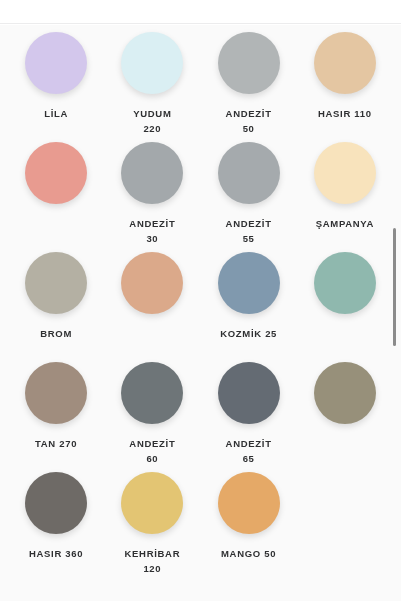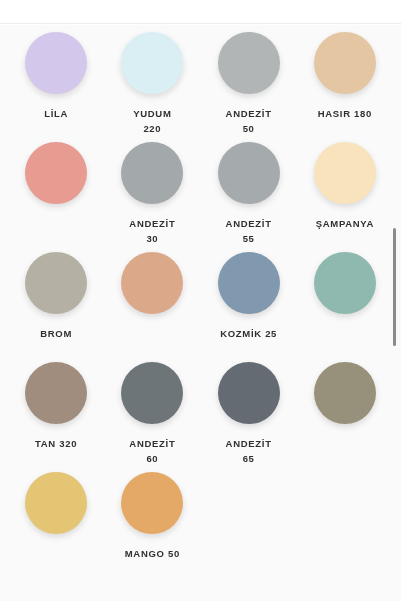--- a/index.html
+++ b/index.html
@@ -118,21 +118,21 @@
         <div class="swatch-cell">
           <div class="swatch-circle" style="background: rgb(218, 239, 243);"></div>
           <div class="swatch-label">YUDUM<br>220</div>
         </div>
         <div class="swatch-cell">
           <div class="swatch-circle" style="background: rgb(177, 181, 182);"></div>
           <div class="swatch-label">ANDEZİT<br>50</div>
         </div>
         <div class="swatch-cell">
           <div class="swatch-circle" style="background: rgb(228, 198, 162);"></div>
-          <div class="swatch-label">HASIR 180</div>
+          <div class="swatch-label">HASIR 110</div>
         </div>
         <div class="swatch-cell">
           <div class="swatch-circle" style="background: rgb(232, 155, 144);"></div>
         </div>
         <div class="swatch-cell">
           <div class="swatch-circle" style="background: rgb(163, 168, 171);"></div>
           <div class="swatch-label">ANDEZİT<br>30</div>
         </div>
         <div class="swatch-cell">
           <div class="swatch-circle" style="background: rgb(165, 170, 173);"></div>
@@ -151,35 +151,40 @@
         </div>
         <div class="swatch-cell">
           <div class="swatch-circle" style="background: rgb(128, 153, 174);"></div>
           <div class="swatch-label">KOZMİK 25</div>
         </div>
         <div class="swatch-cell">
           <div class="swatch-circle" style="background: rgb(143, 184, 174);"></div>
         </div>
         <div class="swatch-cell">
           <div class="swatch-circle" style="background: rgb(160, 141, 126);"></div>
-          <div class="swatch-label">TAN 320</div>
+          <div class="swatch-label">TAN 270</div>
         </div>
         <div class="swatch-cell">
           <div class="swatch-circle" style="background: rgb(110, 117, 120);"></div>
           <div class="swatch-label">ANDEZİT<br>60</div>
         </div>
         <div class="swatch-cell">
           <div class="swatch-circle" style="background: rgb(100, 107, 115);"></div>
           <div class="swatch-label">ANDEZİT<br>65</div>
         </div>
         <div class="swatch-cell">
           <div class="swatch-circle" style="background: rgb(151, 144, 122);"></div>
         </div>
         <div class="swatch-cell">
+          <div class="swatch-circle" style="background: rgb(110, 106, 102);"></div>
+          <div class="swatch-label">HASIR 360</div>
+        </div>
+        <div class="swatch-cell">
           <div class="swatch-circle" style="background: rgb(227, 197, 115);"></div>
+          <div class="swatch-label">KEHRİBAR<br>120</div>
         </div>
         <div class="swatch-cell">
           <div class="swatch-circle" style="background: rgb(229, 169, 103);"></div>
           <div class="swatch-label">MANGO 50</div>
         </div>
       </div>
   </div>
 
   <div id="scrollbar-track">
     <div id="scrollbar-thumb" style="background: rgb(139, 139, 139);"></div>

